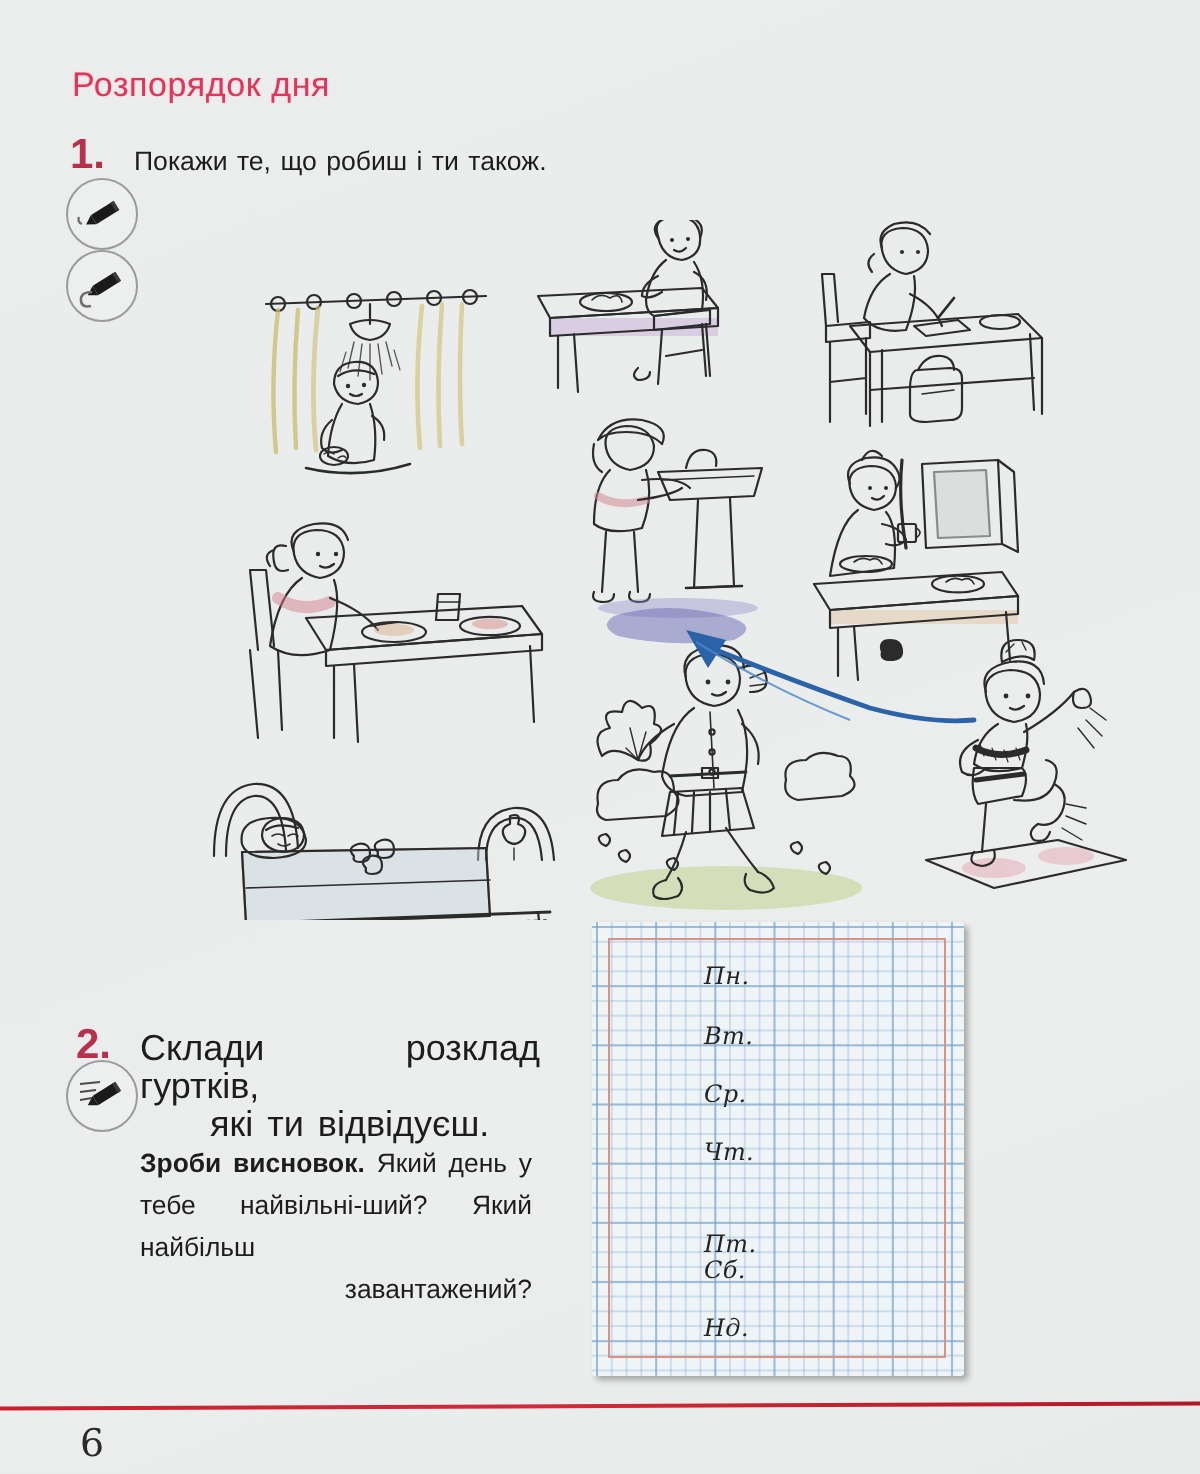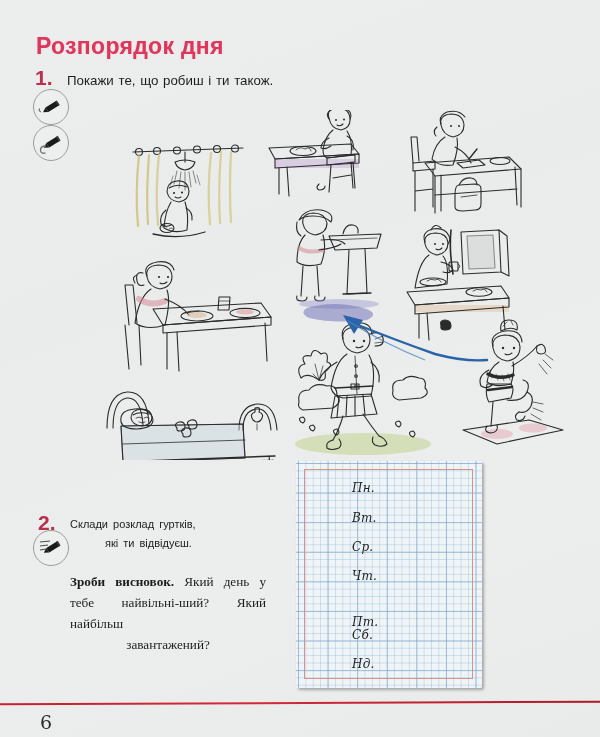--- a/index.html
+++ b/index.html
@@ -17,22 +17,22 @@
     position: relative;
     width: 600px;
     height: 737px;
     background: linear-gradient(160deg, #eceeed 0%, #eaecec 35%, #eceded 70%, #e9eaea 100%);
   }
   
   .heading {
     position: absolute;
     left: 36px;
     top: 33px;
-    font-size: 23px;
-    font-weight: bold;
+    font-size: 17px;
+    font-weight: normal;
     color: #e0365c;
     letter-spacing: 0.3px;
     text-shadow: 0 0 1px rgba(220,40,80,0.25);
   }
   
   .task1-num {
     position: absolute;
     left: 35px;
     top: 66px;
     font-size: 21px;
@@ -80,40 +80,39 @@
     font-size: 21px;
     font-weight: bold;
     color: #b8304c;
   }
   #pencil3 { left: 33px; top: 530px; }
   .task2-text {
     position: absolute;
     left: 70px;
     top: 515px;
     width: 200px;
-    font-size: 11px;
+    font-size: 18px;
     color: #1d1d1d;
     line-height: 19px;
     text-align: justify;
     word-spacing: 2px;
   }
   .task2-text .l2 { display:block; text-align:left;margin-left:35px; }
   .conclusion {
     position: absolute;
     left: 70px;
     top: 571px;
     width: 196px;
     font-size: 13.2px;
     color: #1d1d1d;
     line-height: 21px;
     text-align: justify;
-    font-family: Liberation Serif, serif;
   }
   .conclusion b { font-weight: bold; }
-  .conclusion .last { display:block; text-align:center; }
+  .conclusion .last { display:block; text-align:right; }
   
   .grid-wrap {
     position: absolute;
     left: 296px;
     top: 461px;
     width: 186px;
     height: 227px;
     background: #eef3f6;
     box-shadow: 2px 2px 3px rgba(0,0,0,0.30);
     border-radius: 2px;

